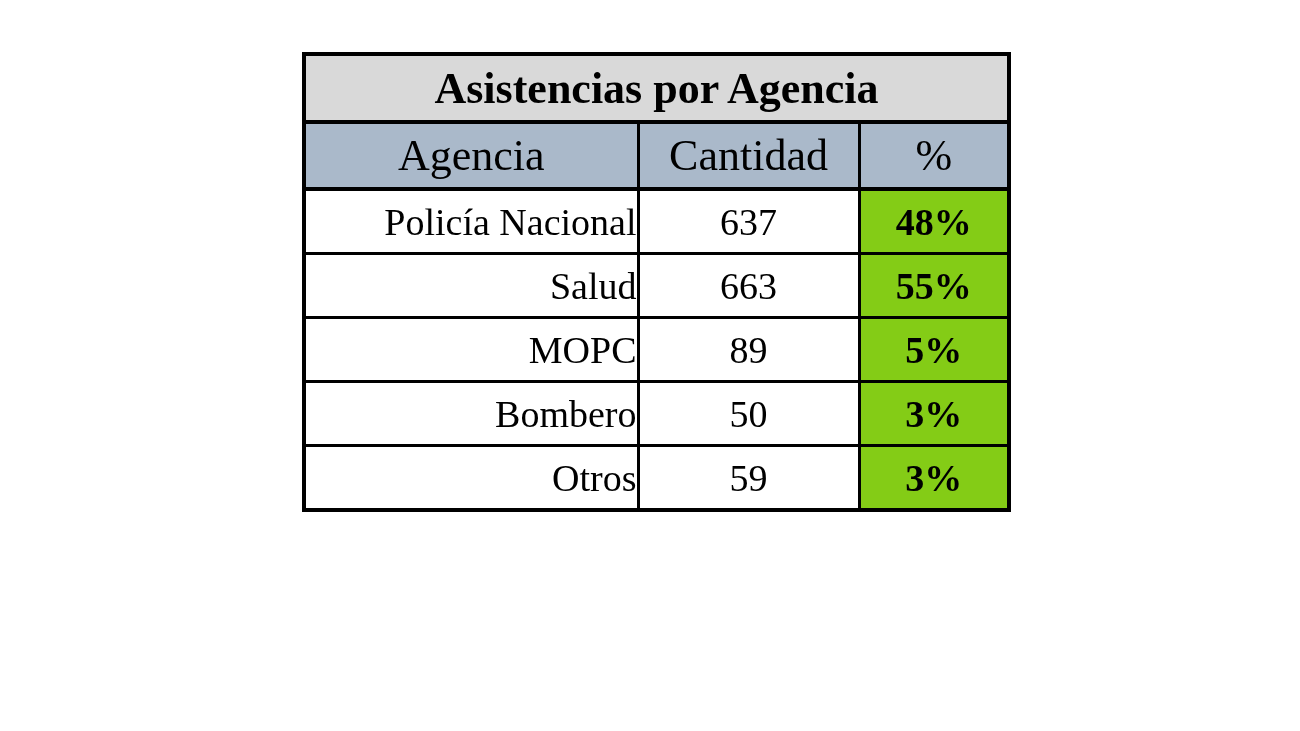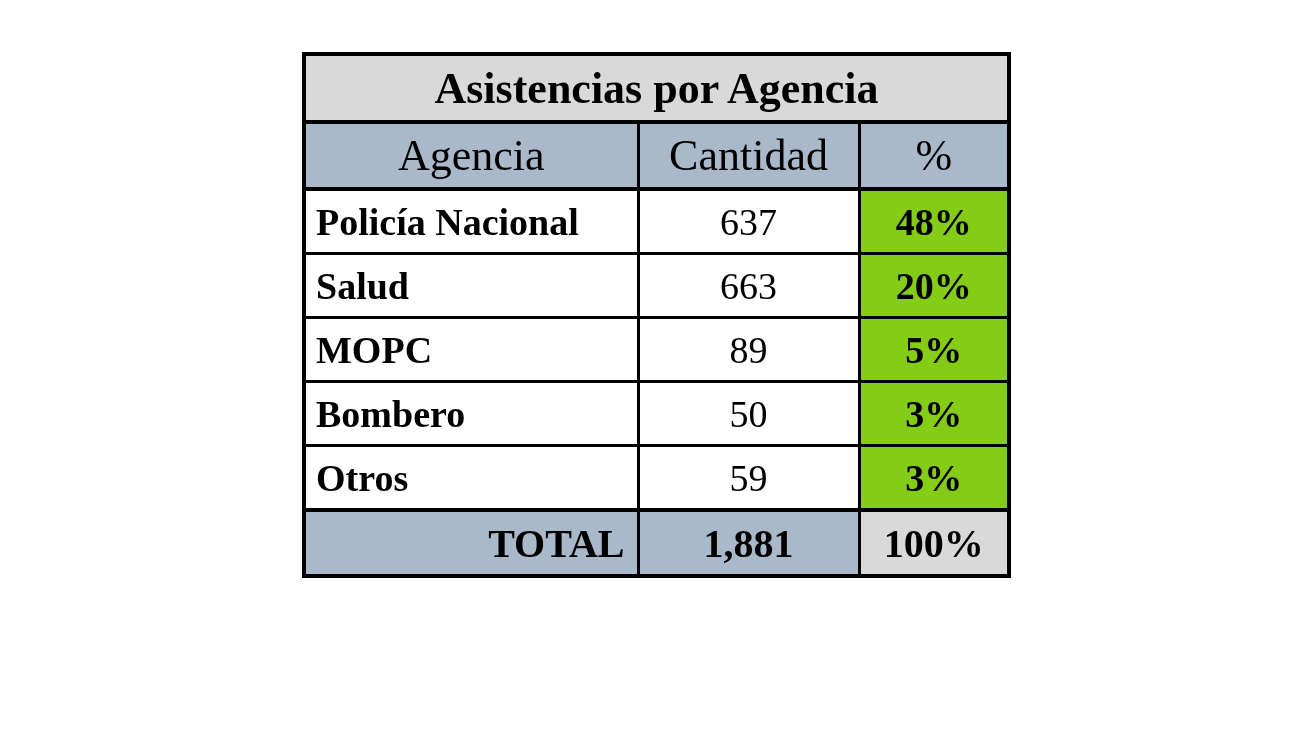--- a/index.html
+++ b/index.html
@@ -53,22 +53,22 @@
     font-weight: normal;
     font-size: 44px;
     border-bottom-width: 4px;
   }
   tr.data-row td {
     height: 61px;
     font-size: 38px;
     background: #ffffff;
   }
   tr.data-row td.agency {
-    text-align: left;
-    font-weight: bold;
+    text-align: right;
+    font-weight: normal;
     padding-left: 10px;
   }
   tr.data-row td.qty {
     text-align: center;
     font-weight: normal;
   }
   tr.data-row td.pct {
     text-align: center;
     font-weight: bold;
     background: #84cc16;
@@ -113,38 +113,33 @@
           <th>%</th>
         </tr>
         <tr class="data-row">
           <td class="agency">Policía Nacional</td>
           <td class="qty">637</td>
           <td class="pct">48%</td>
         </tr>
         <tr class="data-row">
           <td class="agency">Salud</td>
           <td class="qty">663</td>
-          <td class="pct">20%</td>
+          <td class="pct">55%</td>
         </tr>
         <tr class="data-row">
           <td class="agency">MOPC</td>
           <td class="qty">89</td>
           <td class="pct">5%</td>
         </tr>
         <tr class="data-row">
           <td class="agency">Bombero</td>
           <td class="qty">50</td>
           <td class="pct">3%</td>
         </tr>
         <tr class="data-row">
           <td class="agency">Otros</td>
           <td class="qty">59</td>
           <td class="pct">3%</td>
         </tr>
-        <tr class="total-row">
-          <td class="total-label">TOTAL</td>
-          <td class="total-qty">1,881</td>
-          <td class="total-pct">100%</td>
-        </tr>
       </tbody>
     </table>
   </div>
 </div>
 
 </body></html>

